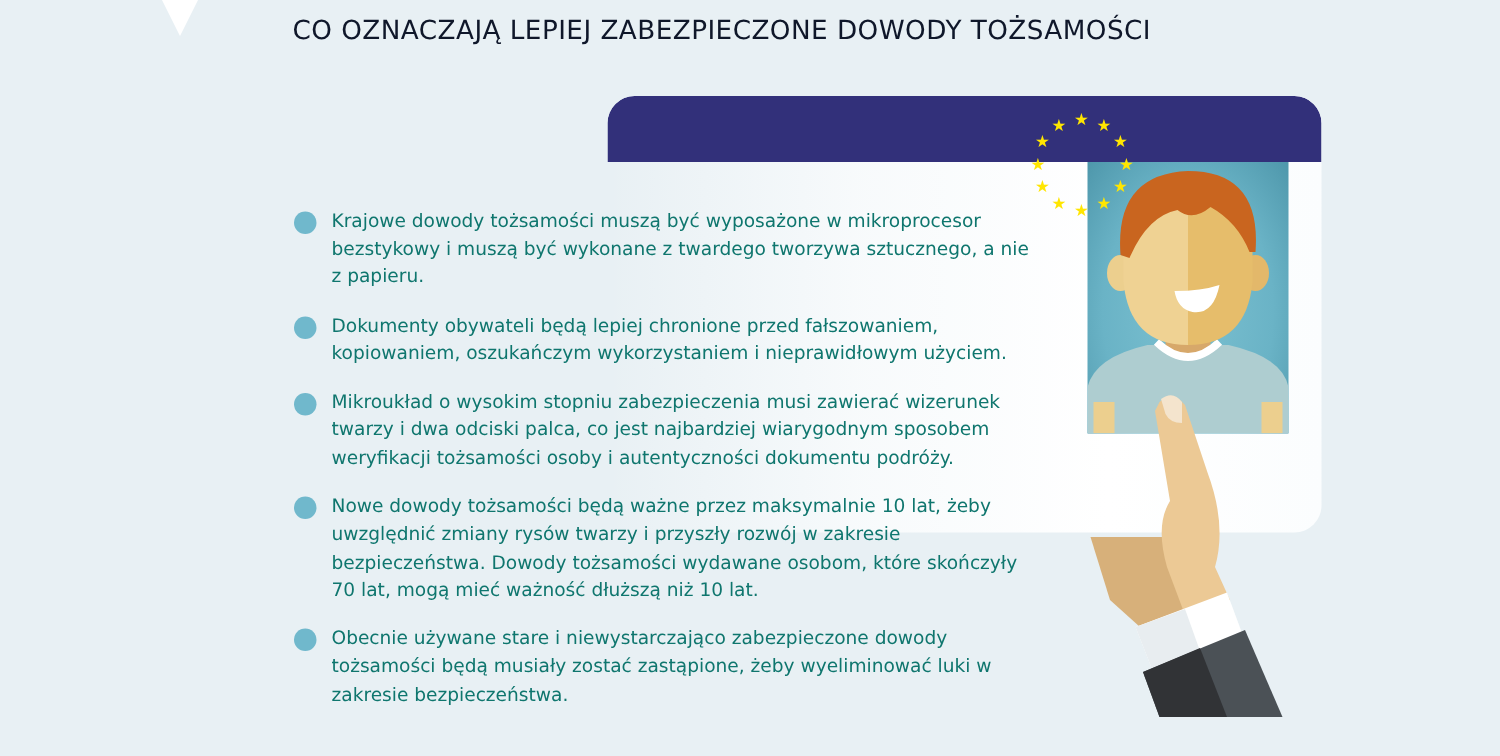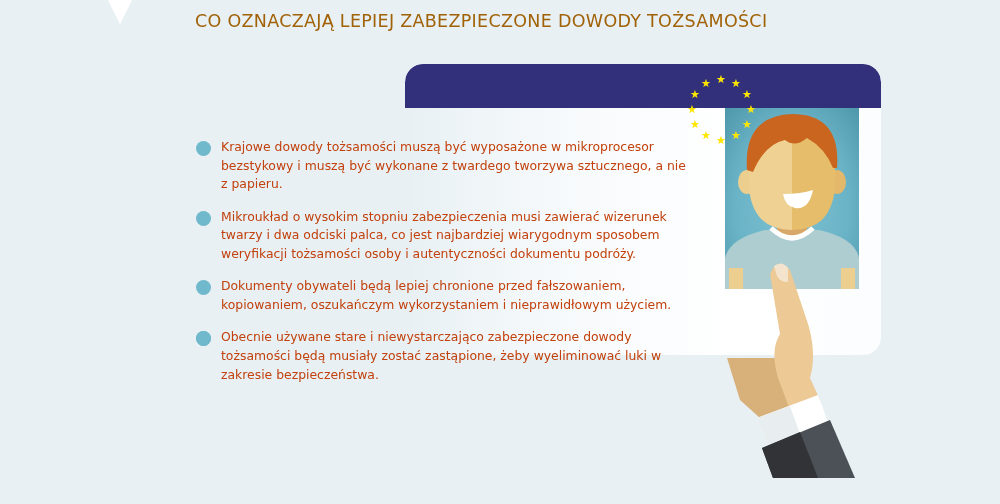--- a/index.html
+++ b/index.html
@@ -13,21 +13,21 @@
     .notch {
       position: absolute; left: 96px; top: -24px;
       width: 0; height: 0;
       border-left: 24px solid transparent;
       border-right: 24px solid transparent;
       border-top: 48px solid #ffffff;
     }
     .title {
       position: absolute; left: 195px; top: 11px;
       font-size: 17.5px; font-weight: normal; letter-spacing: 0.3px;
-      color: #a16207; margin: 0;
+      color: #0f172a; margin: 0;
       font-family: "DejaVu Sans", sans-serif;
     }
     .card {
       position: absolute; left: 405px; top: 64px; width: 476px; height: 291px;
       border-radius: 18px;
       background: linear-gradient(90deg, rgba(255,255,255,0) 0%, rgba(250,252,253,0.85) 35%, #ffffff 70%, #fbfdfe 100%);
       overflow: hidden;
     }
     .card-header {
       position: absolute; left: 0; top: 0; width: 100%; height: 44px;
@@ -40,21 +40,21 @@
       overflow: hidden;
     }
     .stars { position: absolute; left: 683px; top: 70px; width: 80px; height: 80px; }
     .hand { position: absolute; left: 700px; top: 250px; width: 160px; height: 230px; }
     .list {
       position: absolute; left: 196px; top: 138px; width: 500px;
       list-style: none; margin: 0; padding: 0;
     }
     .item {
       position: relative; padding-left: 25px; margin-bottom: 13.5px;
-      font-size: 12.4px; line-height: 18.7px; color: #c2410c;
+      font-size: 12.4px; line-height: 18.7px; color: #0f766e;
     }
     .bullet {
       position: absolute; left: 0; top: 3px; width: 15px; height: 15px;
       border-radius: 50%; background: #70b8cc;
     }
   </style>
 </head>
 <body>
 
 <div class="notch"></div>
@@ -117,26 +117,27 @@
   <path d="M62 198 L100 182 L118 228 L73 228 Z" fill="#313336"></path>
 </svg>
 
 <ul class="list">
   <li class="item">
     <span class="bullet"></span>
     <span>Krajowe dowody tożsamości muszą być wyposażone w mikroprocesor bezstykowy i muszą być wykonane z twardego tworzywa sztucznego, a nie z papieru.</span>
   </li>
   <li class="item">
     <span class="bullet"></span>
+    <span>Dokumenty obywateli będą lepiej chronione przed fałszowaniem, kopiowaniem, oszukańczym wykorzystaniem i nieprawidłowym użyciem.</span>
+  </li>
+  <li class="item">
+    <span class="bullet"></span>
     <span>Mikroukład o wysokim stopniu zabezpieczenia musi zawierać wizerunek twarzy i dwa odciski palca, co jest najbardziej wiarygodnym sposobem weryfikacji tożsamości osoby i autentyczności dokumentu podróży.</span>
   </li>
   <li class="item">
     <span class="bullet"></span>
-    <span>Dokumenty obywateli będą lepiej chronione przed fałszowaniem, kopiowaniem, oszukańczym wykorzystaniem i nieprawidłowym użyciem.</span>
-  </li>
-  <li class="item">
-    <span class="bullet"></span>
+    <span>Nowe dowody tożsamości będą ważne przez maksymalnie 10 lat, żeby uwzględnić zmiany rysów twarzy i przyszły rozwój w zakresie bezpieczeństwa. Dowody tożsamości wydawane osobom, które skończyły 70 lat, mogą mieć ważność dłuższą niż 10 lat.</span>
   </li>
   <li class="item">
     <span class="bullet"></span>
     <span>Obecnie używane stare i niewystarczająco zabezpieczone dowody tożsamości będą musiały zostać zastąpione, żeby wyeliminować luki w zakresie bezpieczeństwa.</span>
   </li>
 </ul>
 
 </body></html>

